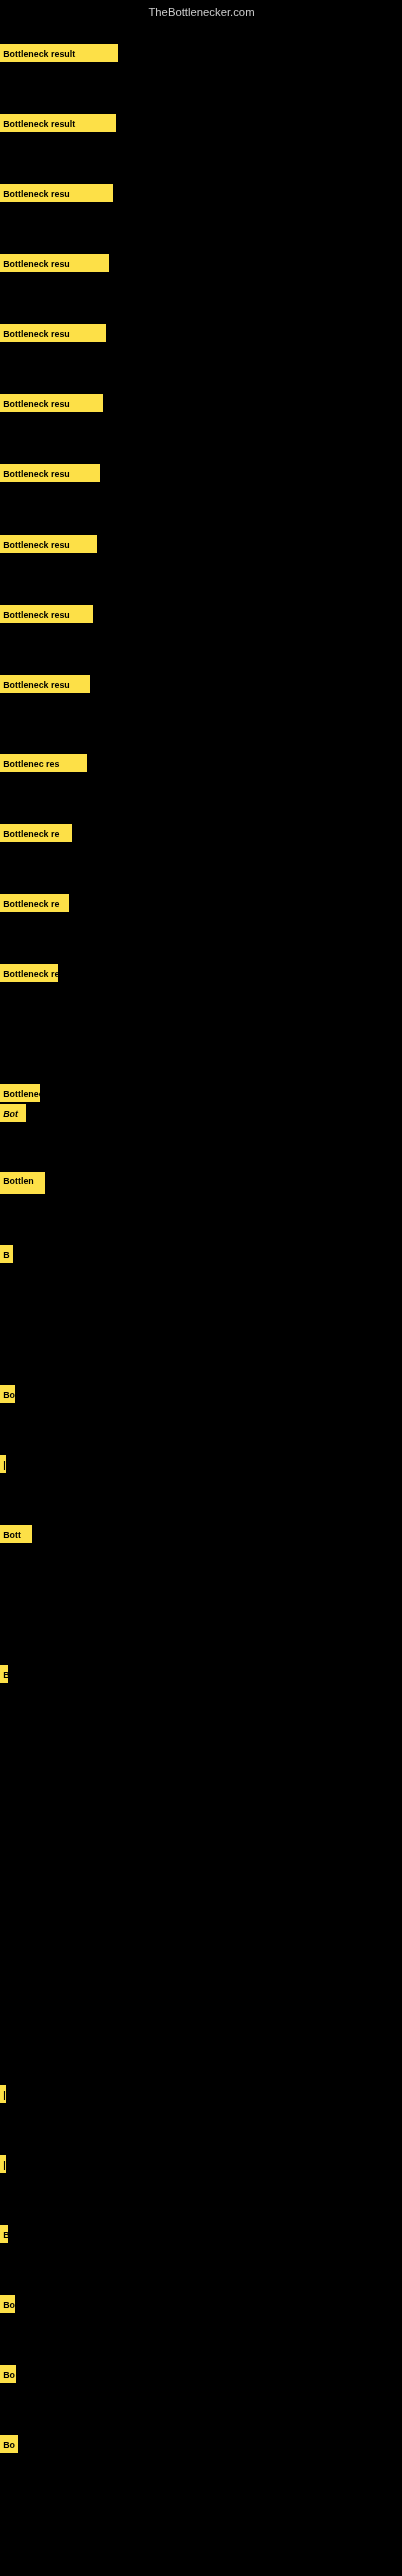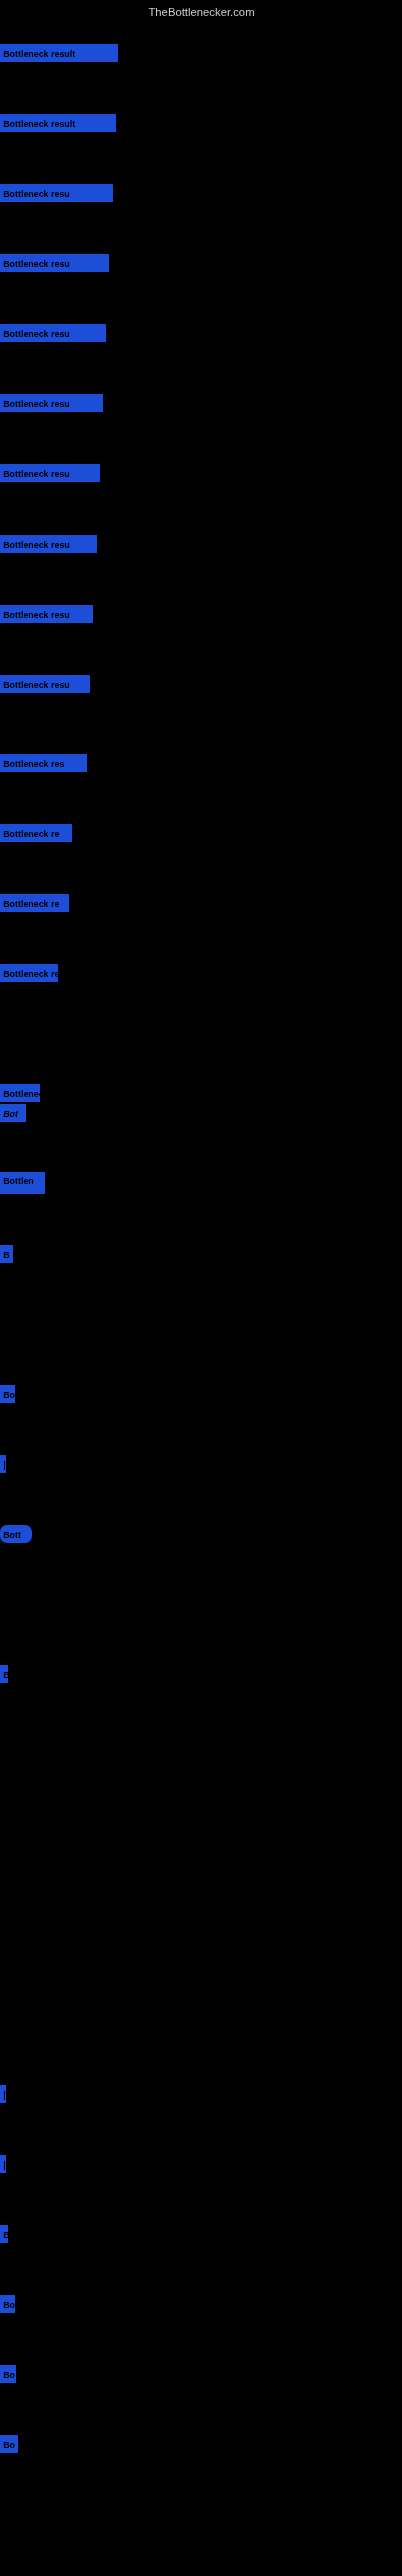--- a/index.html
+++ b/index.html
@@ -20,21 +20,21 @@
       font-size: 11.3px;
       padding: 6.4px 0 3.2px 0;
     }
     .bar-container {
       position: absolute;
       left: 0;
       display: flex;
       align-items: center;
     }
     .bar-label {
-      background-color: #1d4ed8;
+      background-color: #fde047;
       color: #000000;
       font-size: 8.9px;
       font-weight: bold;
       padding: 1.6px 3.2px;
       white-space: nowrap;
       overflow: hidden;
     }
   </style>
 </head>
 <body>
@@ -66,21 +66,21 @@
     <div class="bar-container" style="top: 535px; width: 97px; height: 17.7px;">
       <div class="bar-label" style="width: 97px; height: 17.7px; line-height: 17.7px;">Bottleneck resu</div>
     </div>
     <div class="bar-container" style="top: 605px; width: 93px; height: 17.7px;">
       <div class="bar-label" style="width: 93px; height: 17.7px; line-height: 17.7px;">Bottleneck resu</div>
     </div>
     <div class="bar-container" style="top: 675px; width: 90px; height: 17.7px;">
       <div class="bar-label" style="width: 90px; height: 17.7px; line-height: 17.7px;">Bottleneck resu</div>
     </div>
     <div class="bar-container" style="top: 754px; width: 87px; height: 17.7px;">
-      <div class="bar-label" style="width: 87px; height: 17.7px; line-height: 17.7px;">Bottleneck res</div>
+      <div class="bar-label" style="width: 87px; height: 17.7px; line-height: 17.7px;">Bottlenec res</div>
     </div>
     <div class="bar-container" style="top: 824px; width: 72px; height: 17.7px;">
       <div class="bar-label" style="width: 72px; height: 17.7px; line-height: 17.7px;">Bottleneck re</div>
     </div>
     <div class="bar-container" style="top: 894px; width: 69px; height: 17.7px;">
       <div class="bar-label" style="width: 69px; height: 17.7px; line-height: 17.7px;">Bottleneck re</div>
     </div>
     <div class="bar-container" style="top: 964px; width: 58px; height: 17.7px;">
       <div class="bar-label" style="width: 58px; height: 17.7px; line-height: 17.7px;">Bottleneck re</div>
     </div>
@@ -96,21 +96,21 @@
     <div class="bar-container" style="top: 1245px; width: 13px; height: 17.7px;">
       <div class="bar-label" style="width: 13px; height: 17.7px; line-height: 17.7px;">B</div>
     </div>
     <div class="bar-container" style="top: 1385px; width: 14.5px; height: 17.7px;">
       <div class="bar-label" style="width: 14.5px; height: 17.7px; line-height: 17.7px;">Bo</div>
     </div>
     <div class="bar-container" style="top: 1455px; width: 6.4px; height: 17.7px;">
       <div class="bar-label" style="width: 6.4px; height: 17.7px; line-height: 17.7px;">|</div>
     </div>
     <div class="bar-container" style="top: 1525px; width: 32px; height: 17.7px;">
-      <div class="bar-label" style="width: 32px; height: 17.7px; line-height: 17.7px; border-radius: 7px;">Bott</div>
+      <div class="bar-label" style="width: 32px; height: 17.7px; line-height: 17.7px;">Bott</div>
     </div>
     <div class="bar-container" style="top: 1665px; width: 8px; height: 17.7px;">
       <div class="bar-label" style="width: 8px; height: 17.7px; line-height: 17.7px;">B</div>
     </div>
     <div class="bar-container" style="top: 2085px; width: 6.4px; height: 17.7px;">
       <div class="bar-label" style="width: 6.4px; height: 17.7px; line-height: 17.7px;">|</div>
     </div>
     <div class="bar-container" style="top: 2155px; width: 6.4px; height: 17.7px;">
       <div class="bar-label" style="width: 6.4px; height: 17.7px; line-height: 17.7px;">|</div>
     </div>

